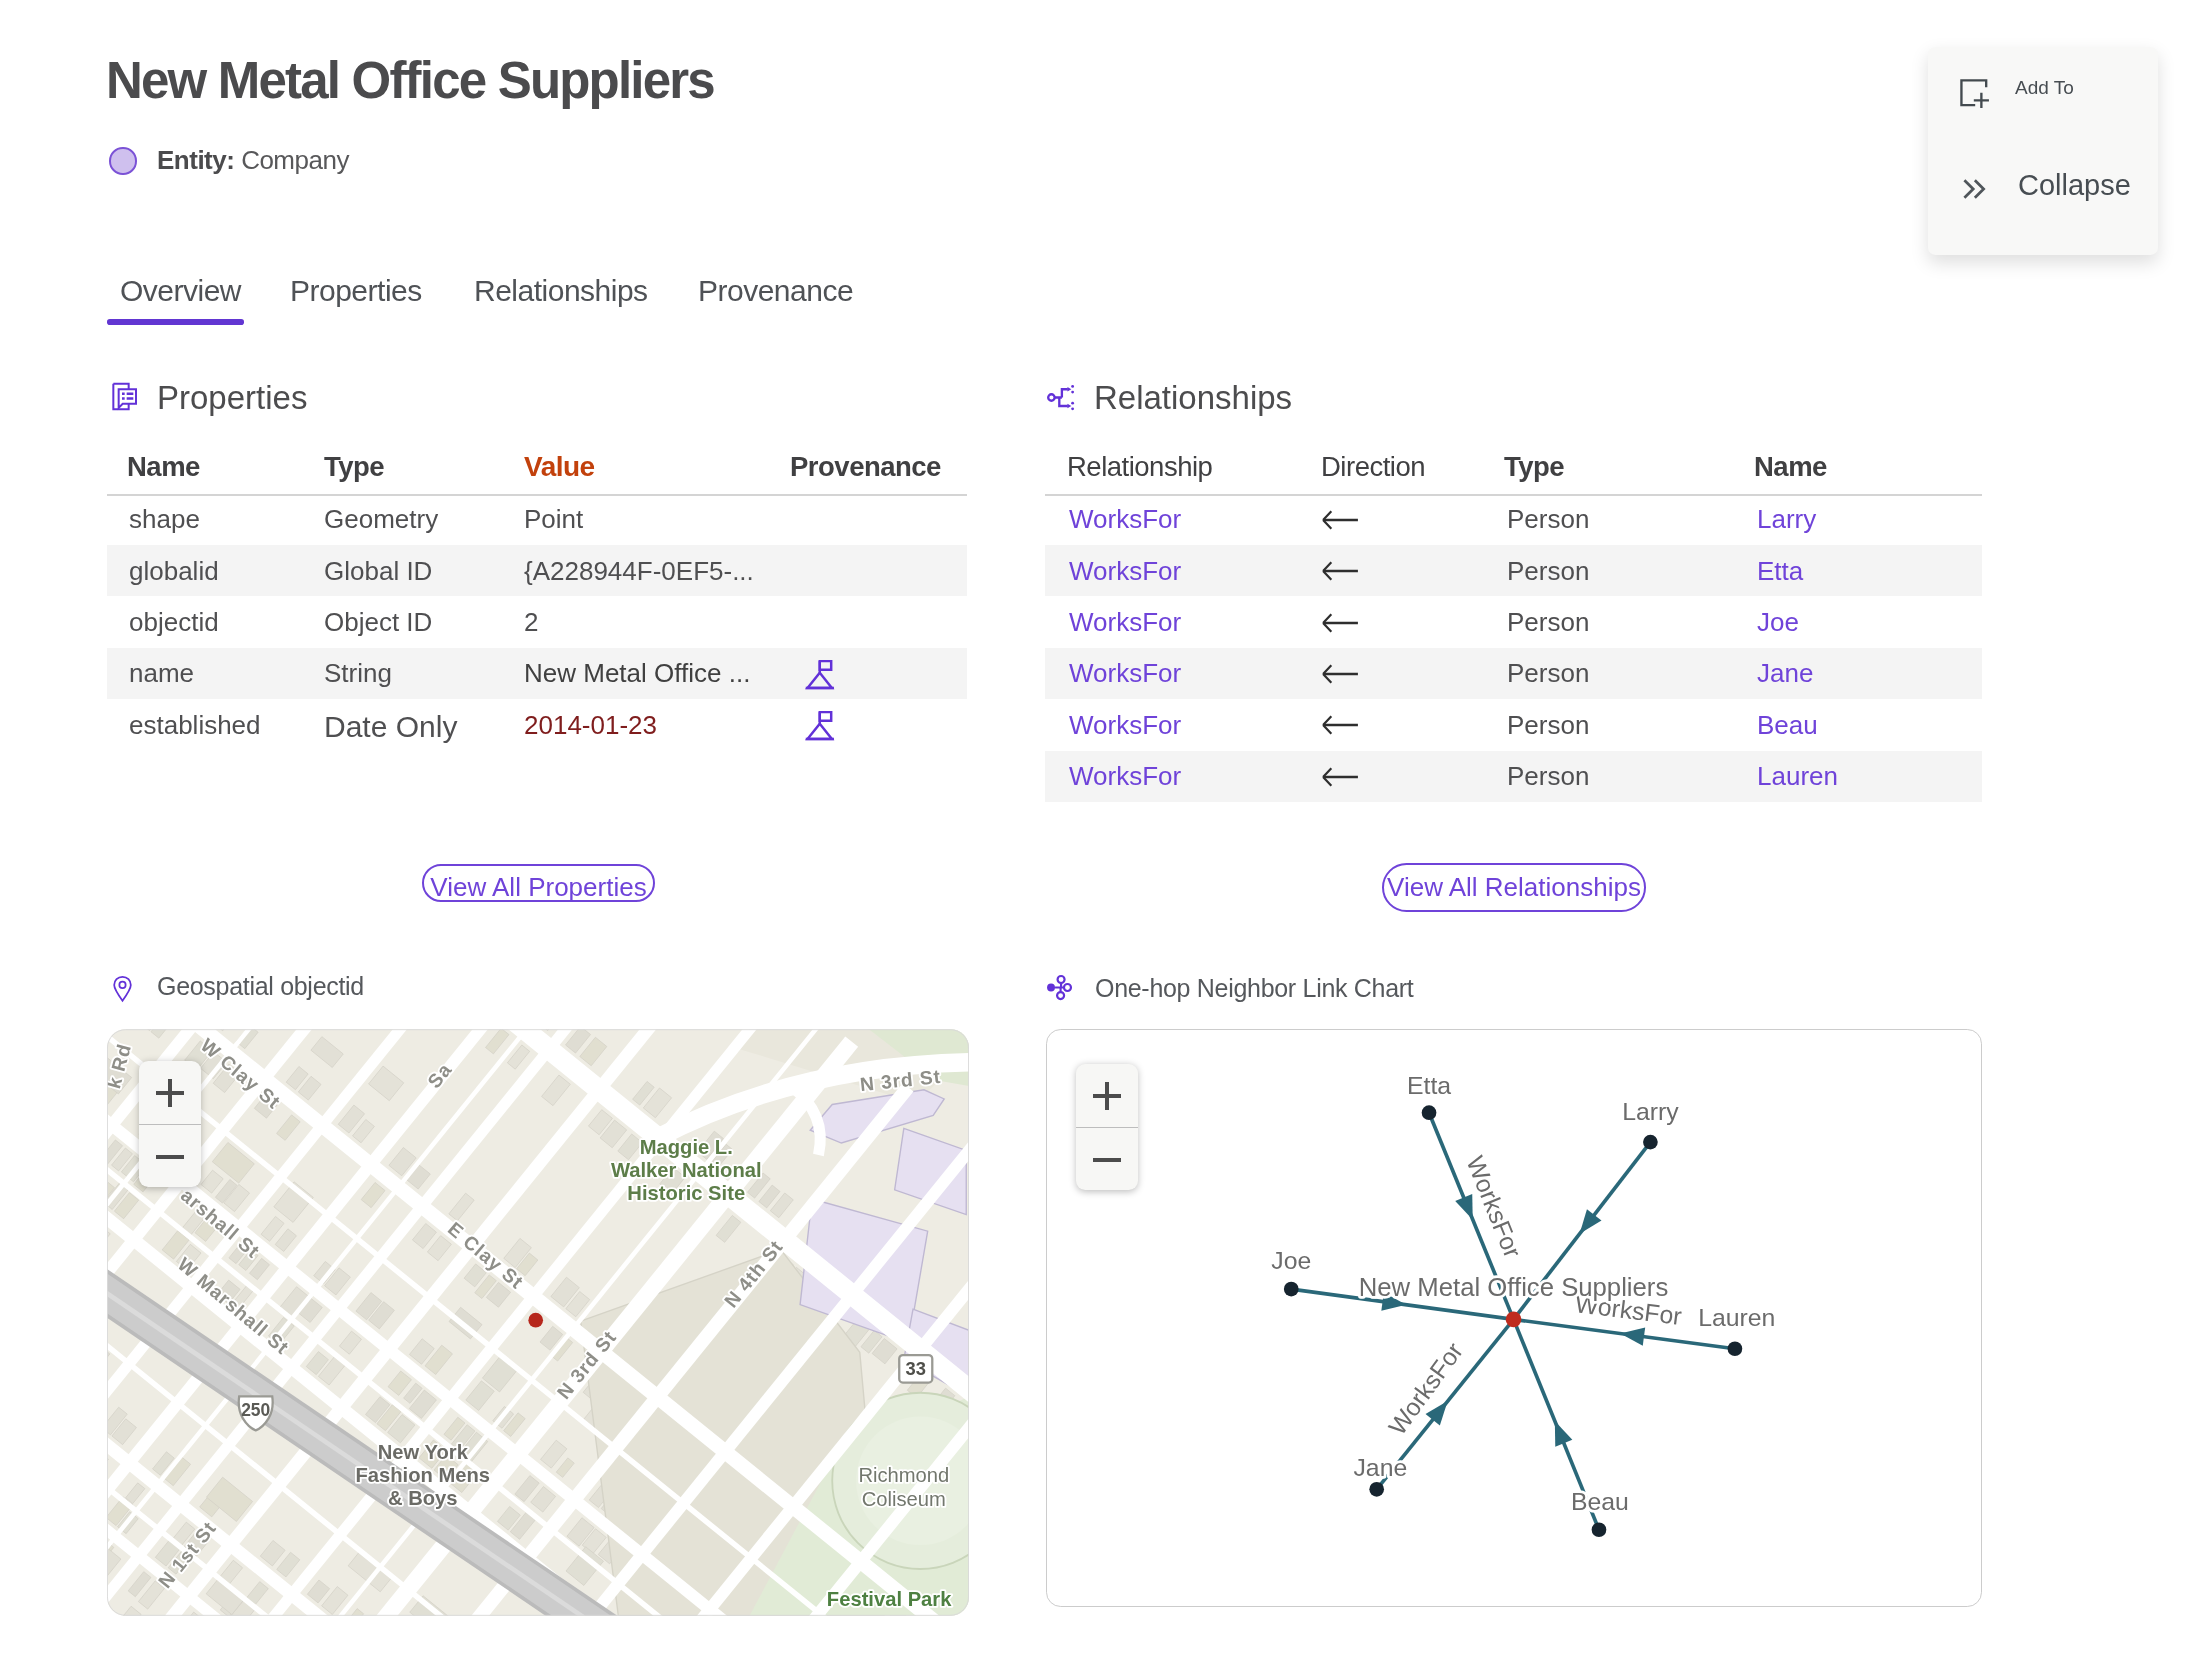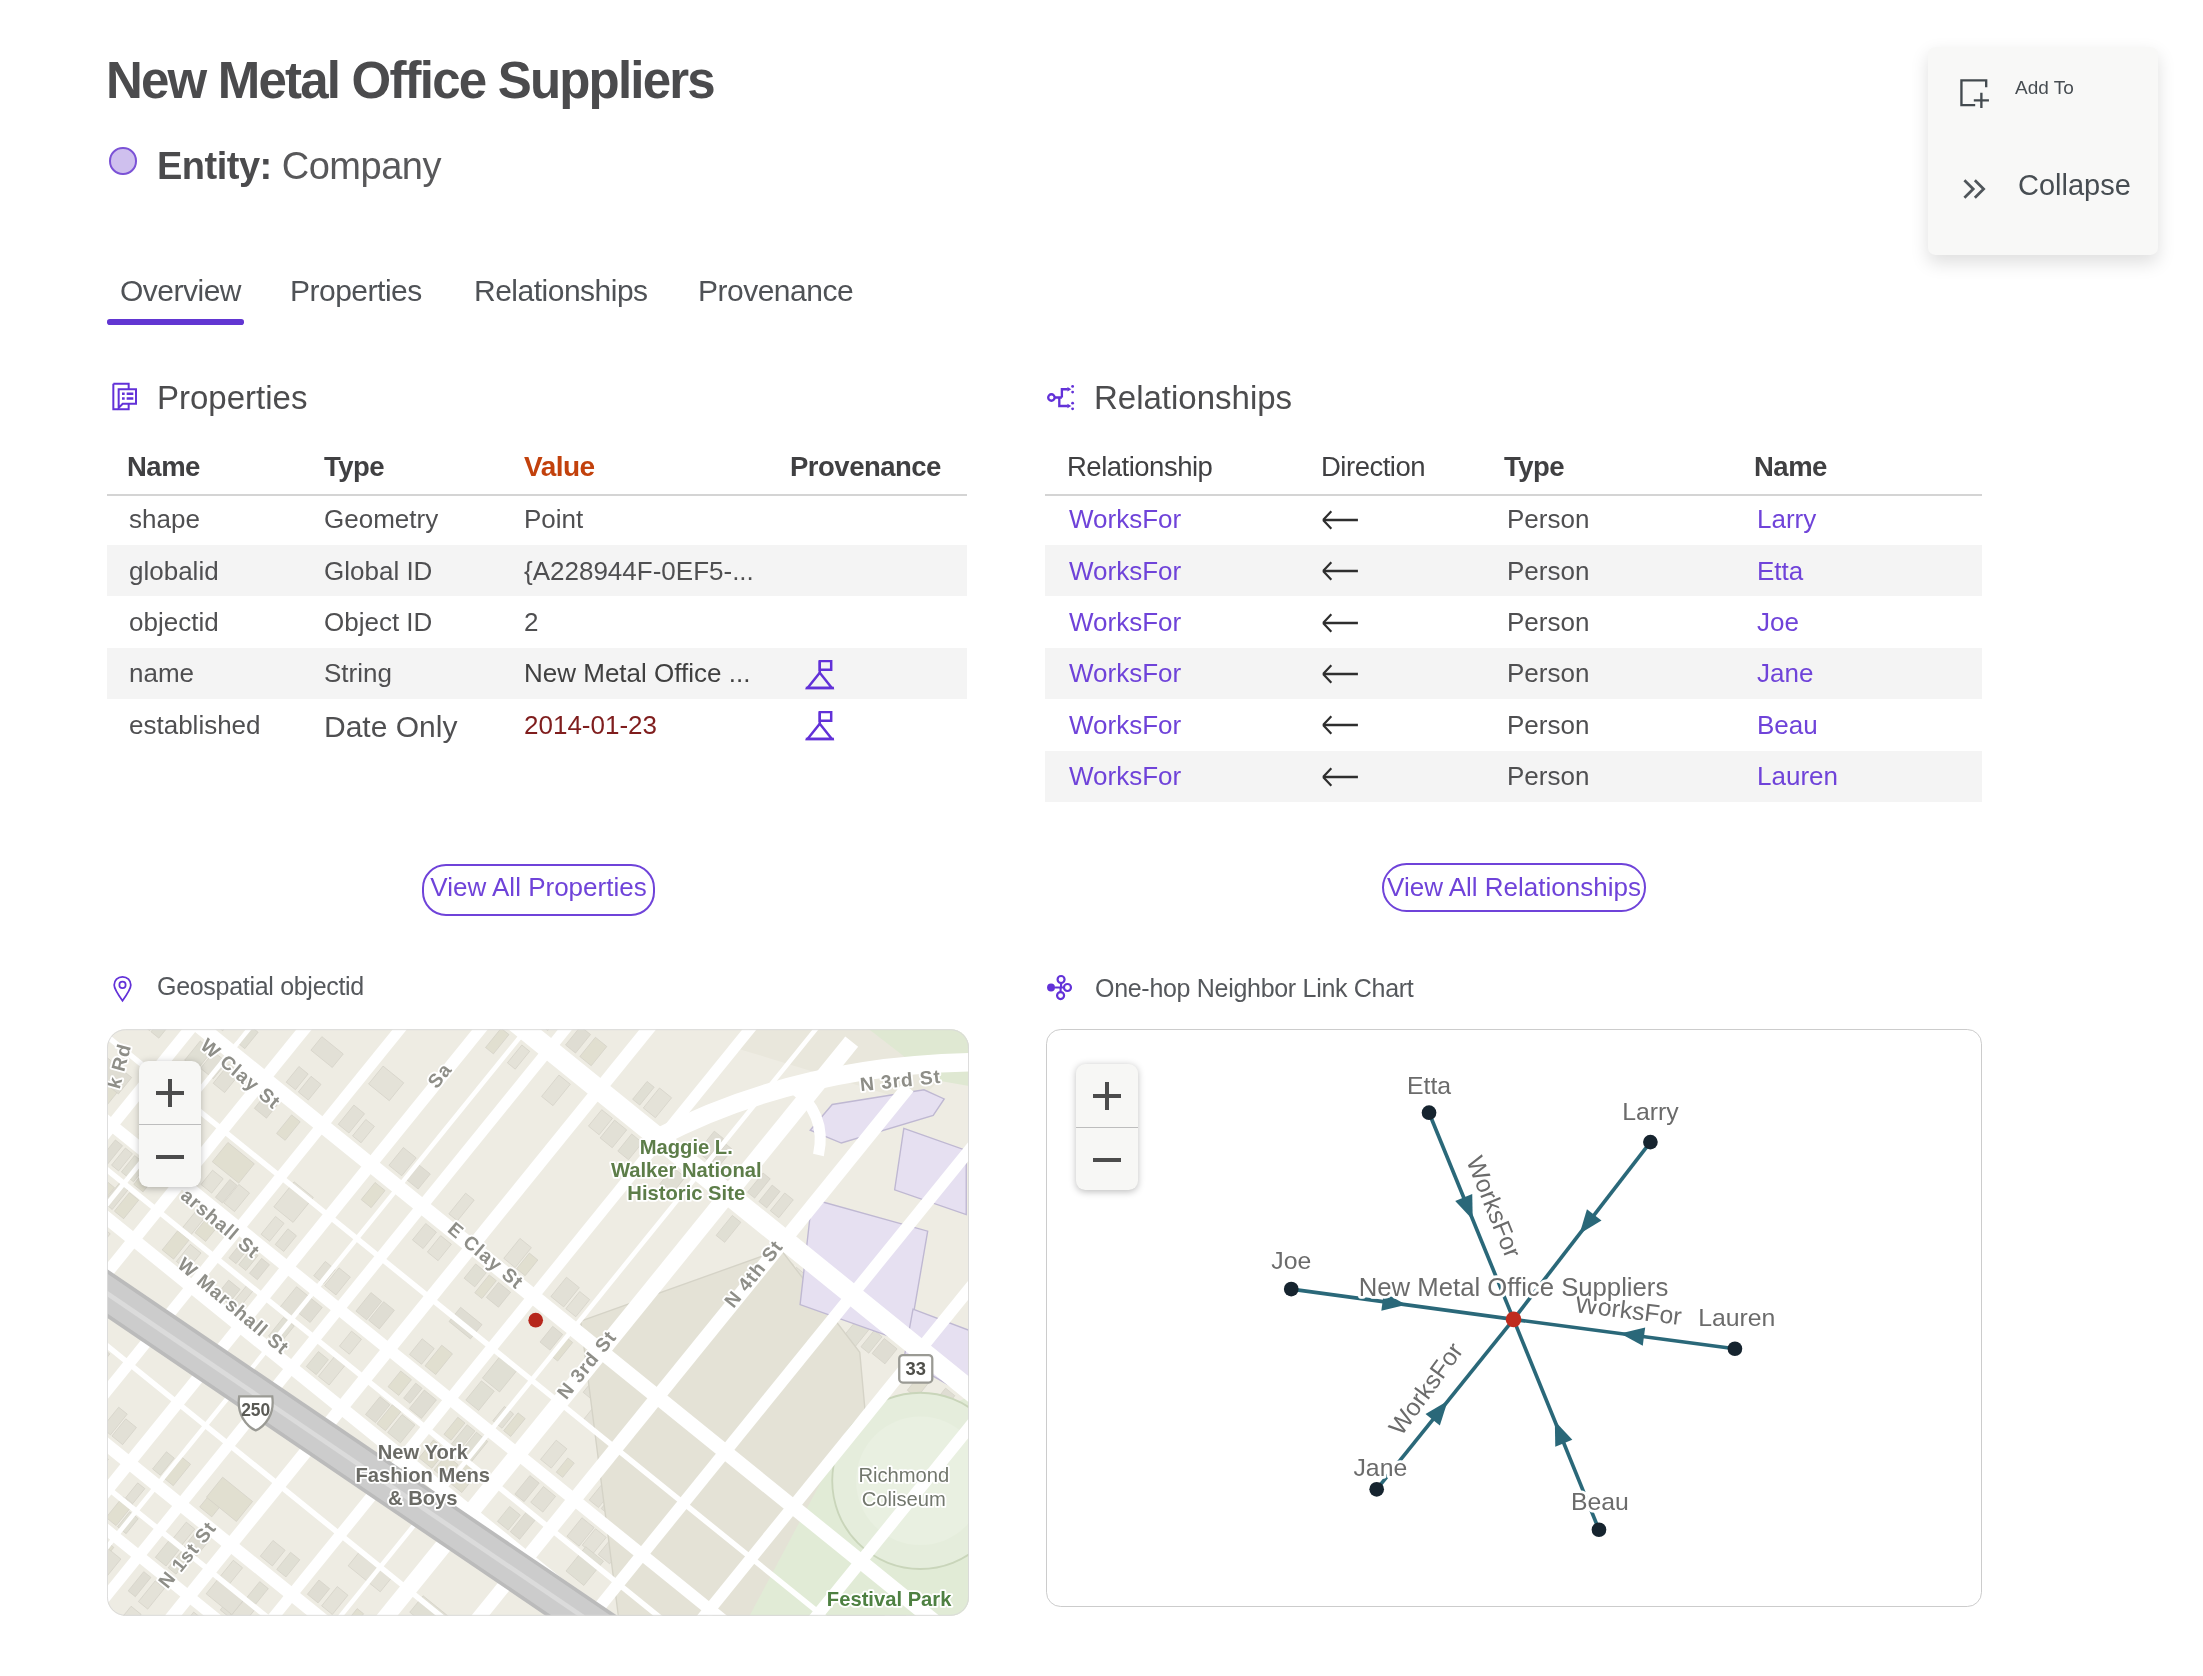--- a/index.html
+++ b/index.html
@@ -4,21 +4,21 @@
 html,body{width:2204px;height:1677px;background:#fff;font-family:"Liberation Sans",sans-serif;position:relative;overflow:hidden}
 .abs{position:absolute}
 .zoomctl{position:absolute;width:62px;background:#f7f7f5;border-radius:9.2px;box-shadow:0 1.8px 7.3px rgba(0,0,0,.25)}
 .zbtn{height:63px;position:relative}
 .zbtn.sep{border-top:1.8px solid #bdbdbd}
 .hbar{position:absolute;left:17.4px;top:30px;width:27.5px;height:3.7px;background:#4c4c4c}
 .vbar{position:absolute;left:29px;top:18.4px;width:3.7px;height:27.5px;background:#4c4c4c}
 </style></head><body>
 <div class="abs" style="left:106px;top:51px;font-size:51px;font-weight:bold;color:#4b4b4d;letter-spacing:-1.8px">New Metal Office Suppliers</div>
 <div class="abs" style="left:109px;top:147px;width:27.5px;height:27.5px;border-radius:50%;background:#cfc0ee;border:2.8px solid #7b52d6"></div>
-<div class="abs" style="left:157px;top:145px;letter-spacing:-0.5px;font-size:38px;color:#4b4b4d"><b>Entity:</b> <span style="color:#58585a">Company</span></div>
+<div class="abs" style="left:157px;top:145px;letter-spacing:-0.5px;font-size:26px;color:#4b4b4d"><b>Entity:</b> <span style="color:#58585a">Company</span></div>
 <div class="abs" style="left:1928px;top:47px;width:230px;height:208px;background:#f8f8f7;border-radius:7.3px;box-shadow:0 7.3px 18.4px rgba(0,0,0,.13)"></div>
 <svg class="abs" style="left:1957px;top:77px" width="35" height="33" viewBox="0 0 24 24">
     <g fill="none" stroke="#434a4f" stroke-width="1.7">
       <path d="M20.5 7.5 V2.5 H2.5 V20.5 H12.5"></path>
       <path d="M17 11.5 v11 M11.5 17 h11"></path>
     </g>
   </svg>
 <div class="abs" style="left:2015px;top:77px;font-size:19px;color:#474d52">Add To</div>
 <svg class="abs" style="left:1960px;top:178px" width="27.5" height="22" viewBox="0 0 24 20">
     <g fill="none" stroke="#50565b" stroke-width="2.5">
@@ -83,21 +83,21 @@
 <div class="abs" style="left:324px;top:710px;font-size:30px;color:#4f4f51">Date Only</div>
 <div class="abs" style="left:524px;top:710px;font-size:26px;color:#7f1d1d">2014-01-23</div>
 <svg class="abs" style="left:803px;top:708px" width="33" height="33" viewBox="0 0 24 24">
     <g fill="none" stroke="#6231d8" stroke-width="1.8">
       <path d="M12.2 3 v9"></path>
       <path d="M12.2 3 h8.3 v6.2 h-8.3 z"></path>
       <path d="M12.2 11.5 L21 22.5 H3.3 Z"></path>
       <path d="M2 22.5 h20.5"></path>
     </g>
   </svg>
-<div class="abs" style="left:422px;top:864px;width:233px;height:52px;border:2.3px solid #6f43d9;border-radius:24px;font-size:26px;color:#6f43d9;text-align:center;line-height:42px">View All Properties</div>
+<div class="abs" style="left:422px;top:864px;width:233px;height:38px;border:2.3px solid #6f43d9;border-radius:24px;font-size:26px;color:#6f43d9;text-align:center;line-height:42px">View All Properties</div>
 <div class="abs" style="left:1067px;top:451px;font-size:27.5px;letter-spacing:-0.5px;font-weight:normal;color:#404042">Relationship</div>
 <div class="abs" style="left:1321px;top:451px;font-size:27.5px;letter-spacing:-0.5px;font-weight:normal;color:#404042">Direction</div>
 <div class="abs" style="left:1504px;top:451px;font-size:27.5px;letter-spacing:-0.5px;font-weight:bold;color:#404042">Type</div>
 <div class="abs" style="left:1754px;top:451px;font-size:27.5px;letter-spacing:-0.5px;font-weight:bold;color:#404042">Name</div>
 <div class="abs" style="left:1045px;top:494px;width:937px;height:1.8px;background:#d4d4d4"></div>
 <div class="abs" style="left:1045px;top:545px;width:937px;height:51px;background:#f4f4f4"></div>
 <div class="abs" style="left:1045px;top:648px;width:937px;height:51px;background:#f4f4f4"></div>
 <div class="abs" style="left:1045px;top:751px;width:937px;height:51px;background:#f4f4f4"></div>
 <div class="abs" style="left:1069px;top:504px;font-size:26px;color:#6f43d9">WorksFor</div>
 <svg class="abs" style="left:1321px;top:509px" width="39" height="22" viewBox="0 0 42 24">

